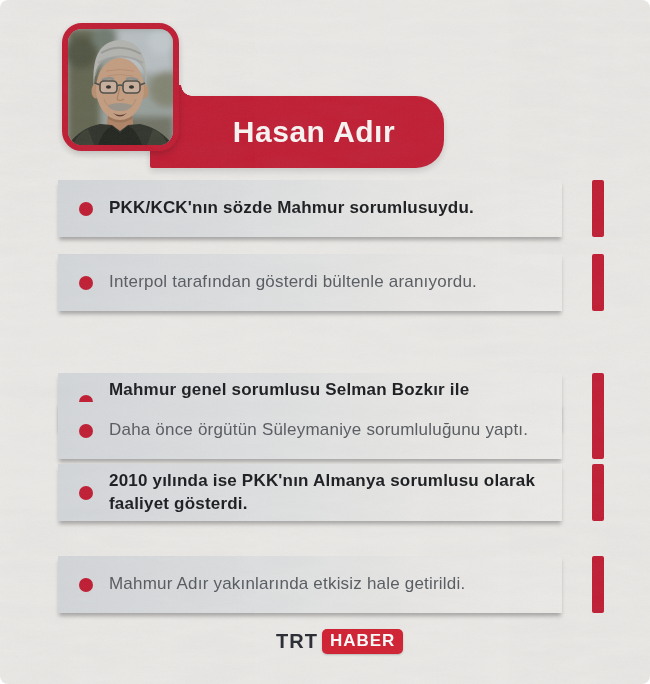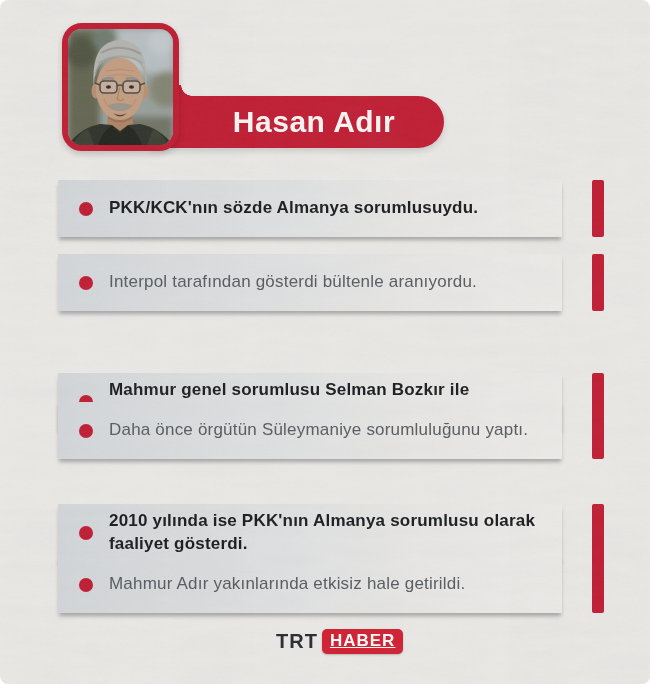--- a/index.html
+++ b/index.html
@@ -8,21 +8,21 @@
   .noise{position:absolute;left:0;top:0;z-index:50;pointer-events:none;}
 
   
   .photo-frame{
     position:absolute;left:62px;top:23px;width:105px;height:116px;
     border:6px solid #c1182f;border-radius:20px;overflow:hidden;
     background:#98a09b;z-index:3;box-shadow:0 3px 6px rgba(0,0,0,.18);
   }
   .photo-frame svg{display:block;}
   .banner{
-    position:absolute;left:150px;top:96px;width:294px;height:52px;
+    position:absolute;left:150px;top:96px;width:294px;height:72px;
     background:#c1182f;border-radius:2px 28px 28px 2px;z-index:2;
     display:flex;align-items:center;justify-content:center;
     padding-left:34px;box-sizing:border-box;
     box-shadow:0 3px 6px rgba(0,0,0,.14);
   }
   .person-name{color:#fbf8f6;font-size:30px;font-weight:700;letter-spacing:.5px;white-space:nowrap;}
   .banner-fillet{
     position:absolute;left:178px;top:85px;width:14px;height:11px;z-index:1;
     background:radial-gradient(circle 11px at 14px 0px, rgba(193,24,47,0) 10.5px, #c1182f 11px);
   }
@@ -43,21 +43,20 @@
   .fact-row.regular .fact-text{font-weight:400;color:#54585d;}
   .redbar{position:absolute;left:534px;top:0;width:12px;height:57px;background:#c1182f;border-radius:2px;}
 
   
   .footer{position:absolute;left:276px;top:629px;display:flex;align-items:center;gap:4px;z-index:5;}
   .trt{font-size:20px;font-weight:800;color:#23262e;letter-spacing:1px;text-align:right;}
   .haber{
     font-size:17px;font-weight:800;color:#ffffff;background:#d31a2c;
     padding:2px 8px 3px 8px;border-radius:5px;letter-spacing:1px;
     box-shadow:0 1px 2px rgba(0,0,0,.22);
-    text-decoration:underline;
   }
 </style>
 </head>
 <body>
 
 <div class="canvas">
 
   <div class="banner-fillet"></div>
   <div class="banner">
     <span class="person-name">Hasan Adır</span>
@@ -122,21 +121,21 @@
       <path d="M30 116 Q35 101 44 97 L52 104 L60 97 Q69 101 74 116 Z" fill="#1e211a"></path>
       <path d="M5 116 Q10 104 20 100 L26 116 Z" fill="#3a3e31"></path>
       <path d="M100 116 Q95 104 85 100 L79 116 Z" fill="#3a3e31"></path>
     </svg>
   </div>
 
   <div class="facts">
       <div class="fact-row bold" style="top: 180px;">
         <div class="strip">
           <span class="dot"></span>
-          <span class="fact-text">PKK/KCK'nın sözde Almanya sorumlusuydu.</span>
+          <span class="fact-text">PKK/KCK'nın sözde Mahmur sorumlusuydu.</span>
         </div>
         <div class="redbar"></div>
       </div>
       <div class="fact-row regular" style="top: 254px;">
         <div class="strip">
           <span class="dot"></span>
           <span class="fact-text">Interpol tarafından gösterdi bültenle aranıyordu.</span>
         </div>
         <div class="redbar"></div>
       </div>
@@ -147,21 +146,21 @@
         </div>
         <div class="redbar"></div>
       </div>
       <div class="fact-row regular" style="top: 402px;">
         <div class="strip">
           <span class="dot"></span>
           <span class="fact-text">Daha önce örgütün Süleymaniye sorumluluğunu yaptı.</span>
         </div>
         <div class="redbar"></div>
       </div>
-      <div class="fact-row bold" style="top: 504px;">
+      <div class="fact-row bold" style="top: 464px;">
         <div class="strip">
           <span class="dot"></span>
           <span class="fact-text">2010 yılında ise PKK'nın Almanya sorumlusu olarak faaliyet gösterdi.</span>
         </div>
         <div class="redbar"></div>
       </div>
       <div class="fact-row regular" style="top: 556px;">
         <div class="strip">
           <span class="dot"></span>
           <span class="fact-text">Mahmur Adır yakınlarında etkisiz hale getirildi.</span>

